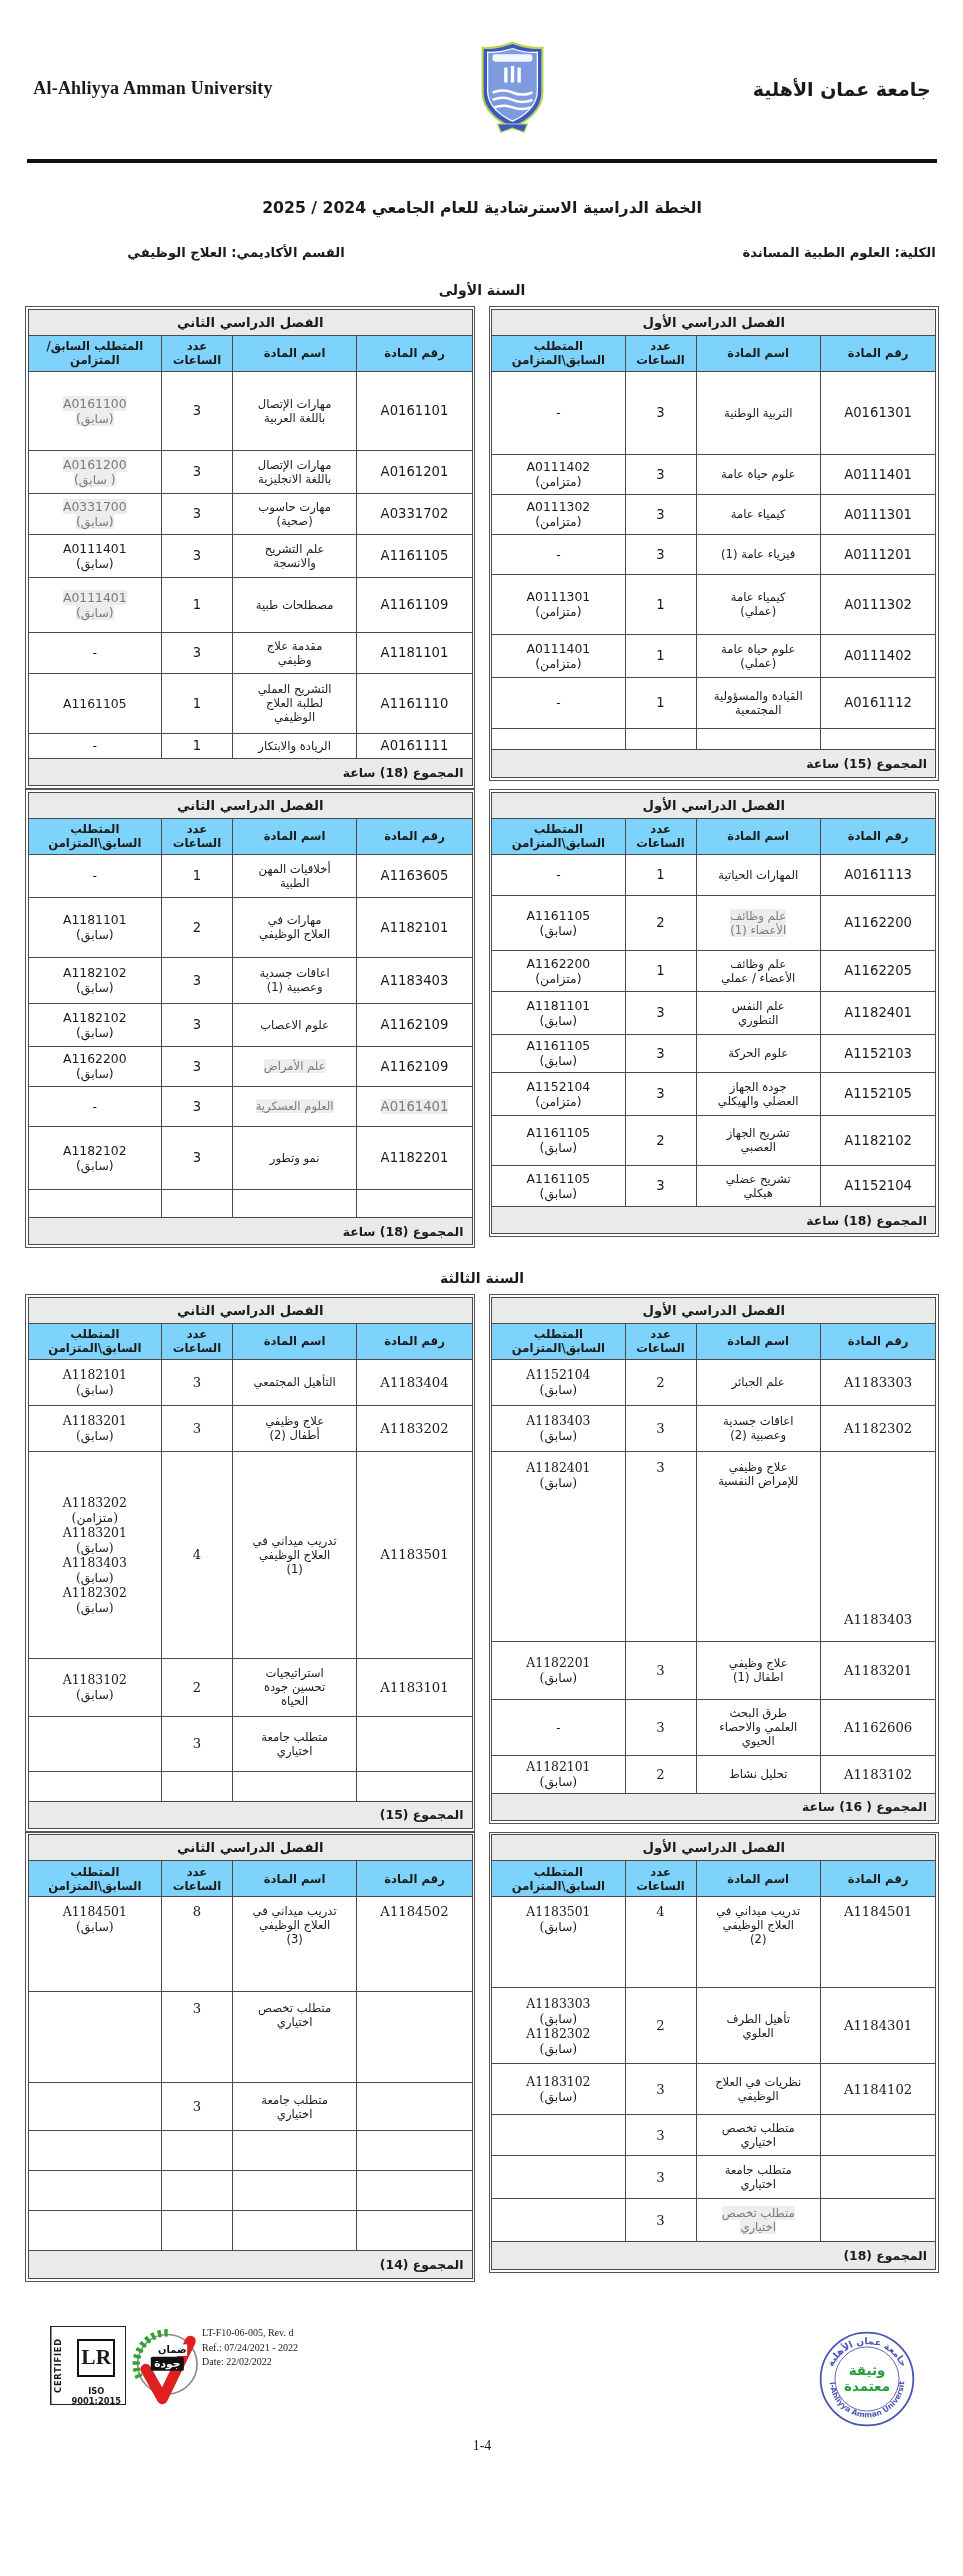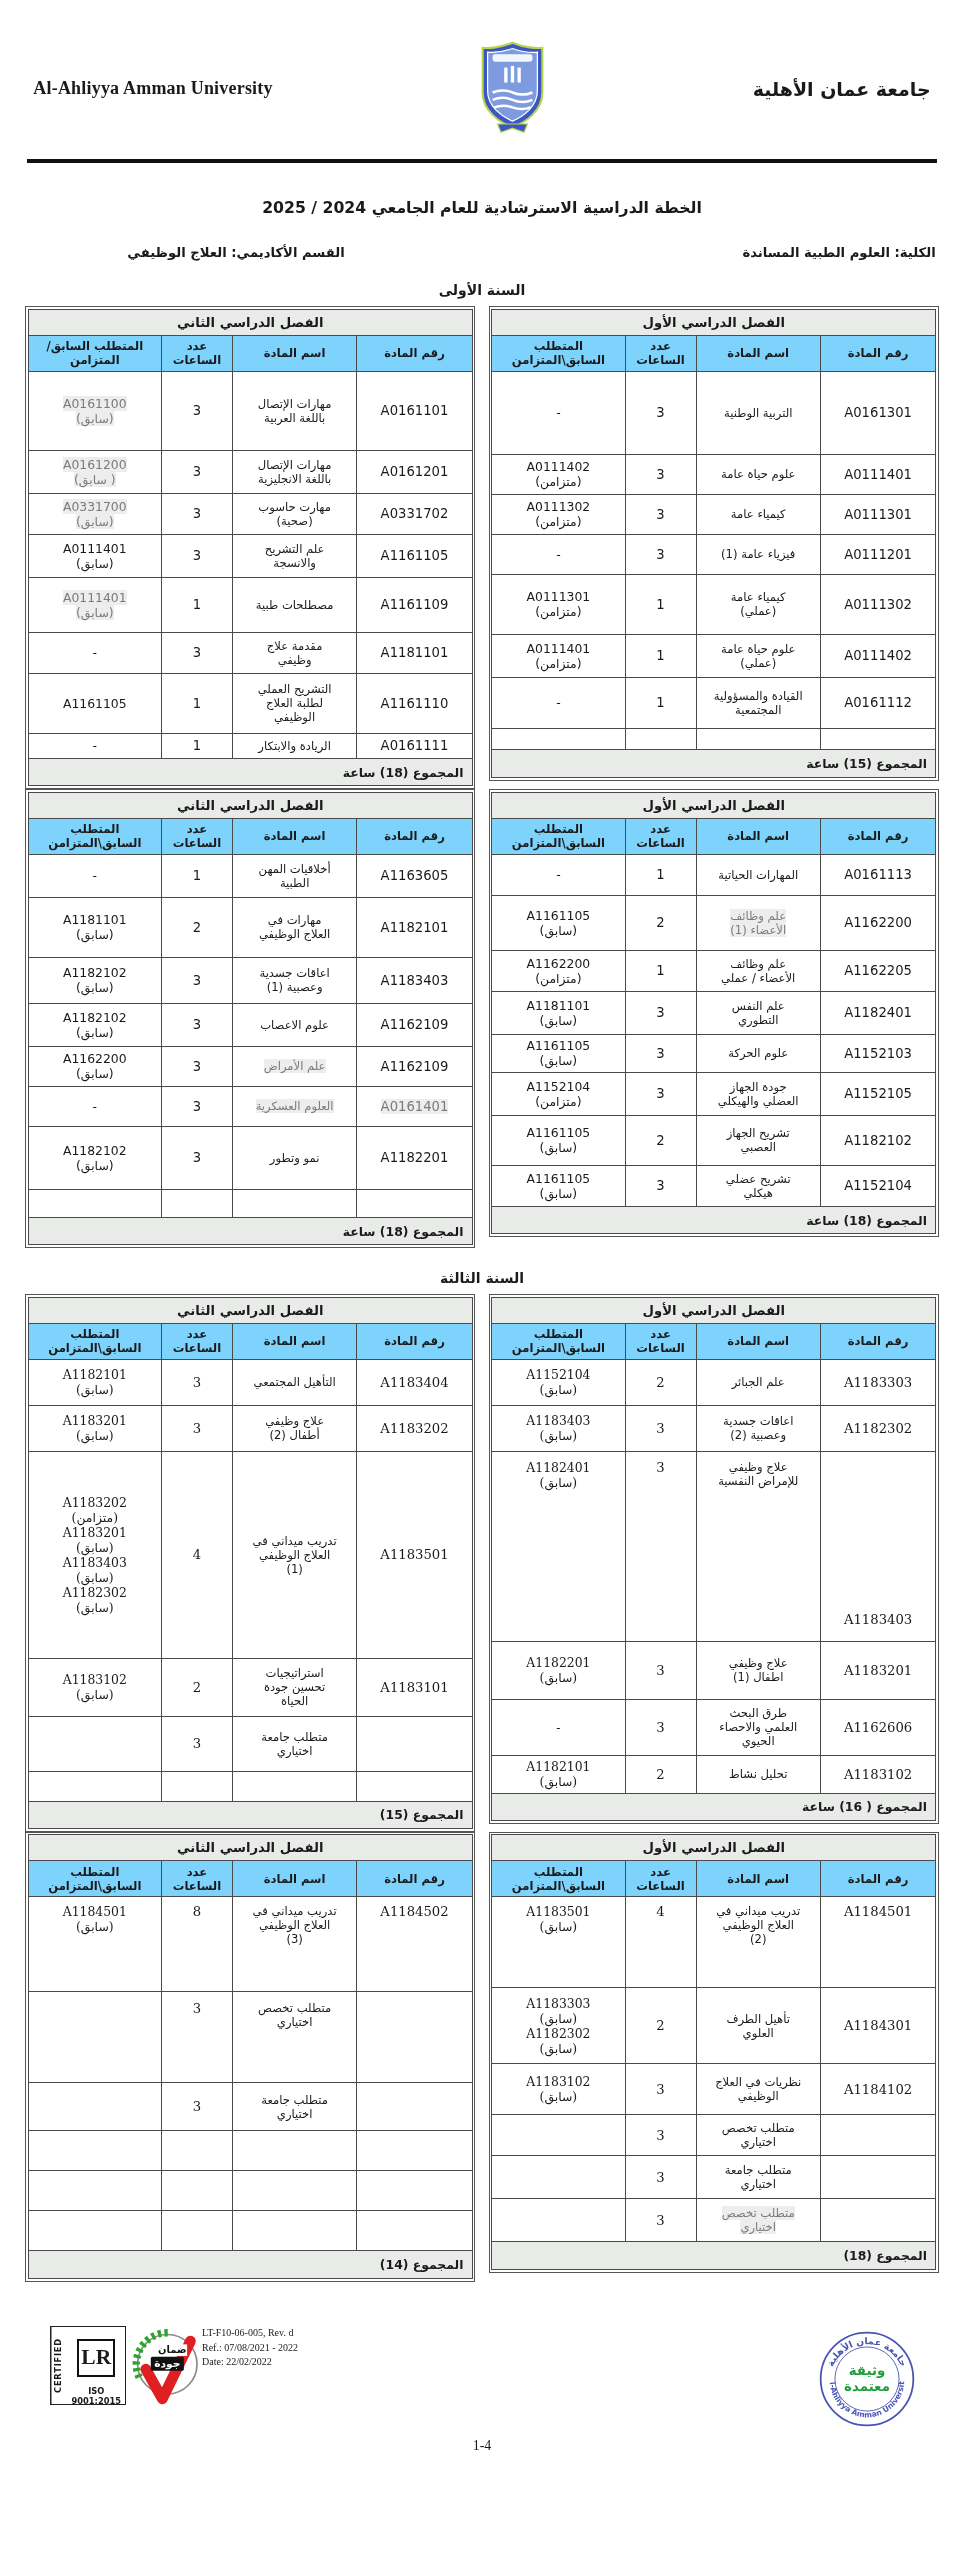--- a/index.html
+++ b/index.html
@@ -774,21 +774,21 @@
           <path d="M16 62 A 38 38 0 0 1 52 8" fill="none" stroke="#2aa52a" stroke-width="9" stroke-dasharray="4 4"></path>
           <path d="M24 52 L44 88 L78 18" fill="none" stroke="#e02020" stroke-width="13" stroke-linecap="round" stroke-linejoin="round"></path>
           <rect x="38" y="22" width="36" height="14" fill="#ffffff"></rect>
           <text x="56" y="33" text-anchor="middle" font-size="12" font-weight="bold" fill="#111" font-family="DejaVu Sans, sans-serif">ضمان</text>
           <rect x="30" y="37" width="40" height="17" rx="2" fill="#111"></rect>
           <text x="50" y="50" text-anchor="middle" font-size="13" font-weight="bold" fill="#ffffff" font-family="DejaVu Sans, sans-serif">جودة</text>
         </svg>
       </div>
       <div class="foot-text">
         <div>LT-F10-06-005, Rev. d</div>
-        <div>Ref.: 07/08/2021 - 2022</div>
+        <div>Ref.: 07/24/2021 - 2022</div>
         <div>Date: 22/02/2022</div>
       </div>
     </div>
 
     <div class="stamp">
       <svg width="98" height="98" viewBox="0 0 110 110">
         <defs>
           <path id="arcTop" d="M 13 58 A 42 42 0 0 1 97 58"></path>
           <path id="arcBot" d="M 13 56 A 42 42 0 0 0 97 56"></path>
         </defs>

